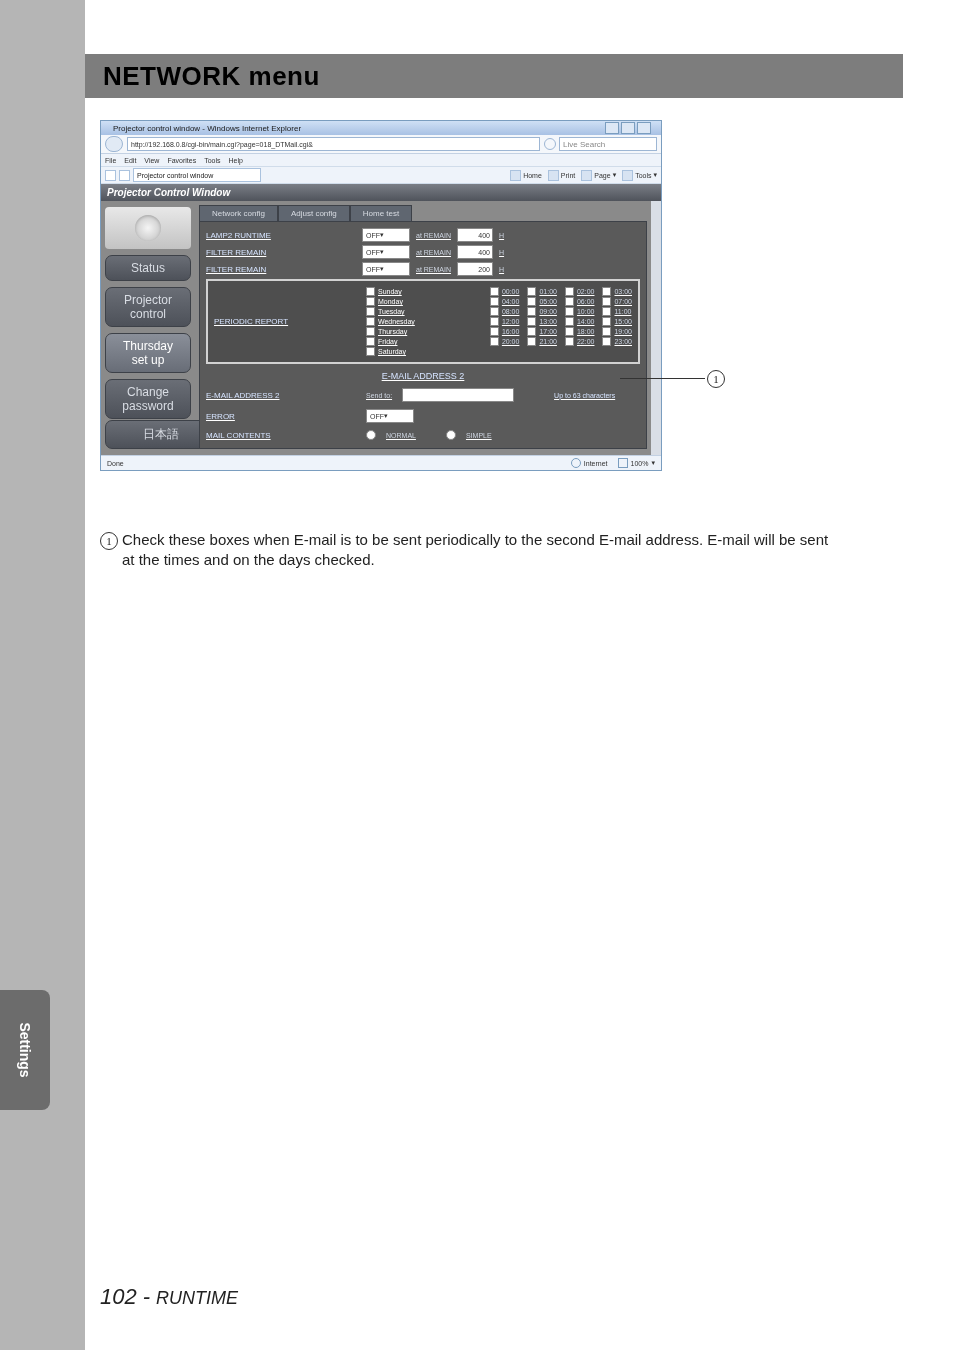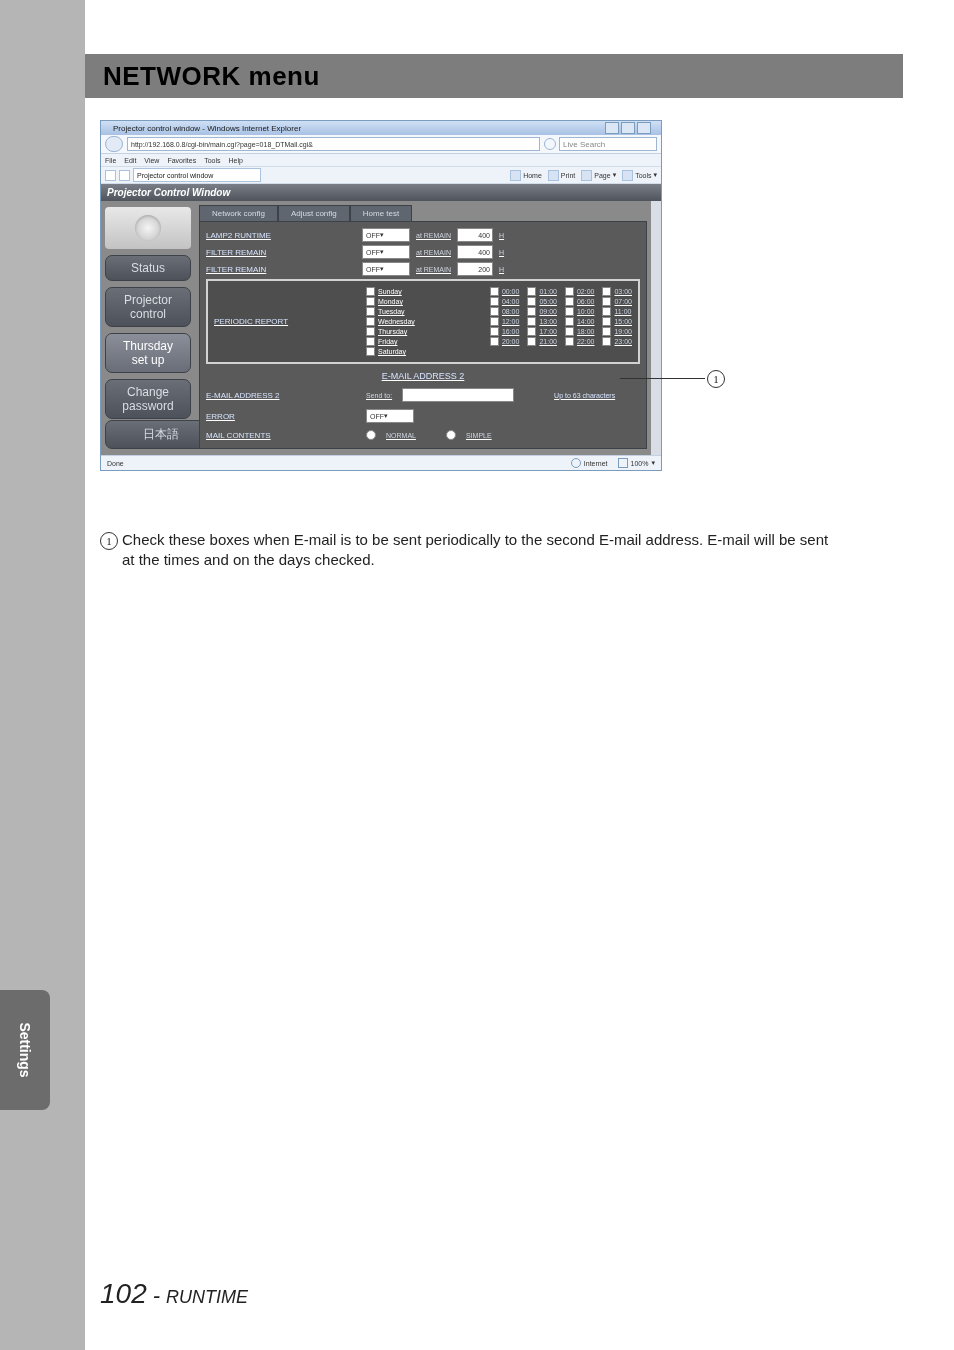--- a/index.html
+++ b/index.html
@@ -193,21 +193,21 @@
     position: absolute;
     left: 100px;
     bottom: 40px;
     font-style: italic;
     font-size: 22px;
     color: #222;
     display: flex;
     align-items: baseline;
     gap: 6px;
   }
-  .page-num { font-size: 28px; font-style: italic; margin-top: 36px; }
+  .page-num { font-size: 22px; font-style: italic; margin-top: 36px; }
   .page-lang { font-size: 18px; font-style: italic; }
 </style>
 </head>
 <body>
 
 <div class="left-gutter"></div>
 
 <div class="header-bar">
   <div class="header-title">NETWORK menu</div>
 </div>

